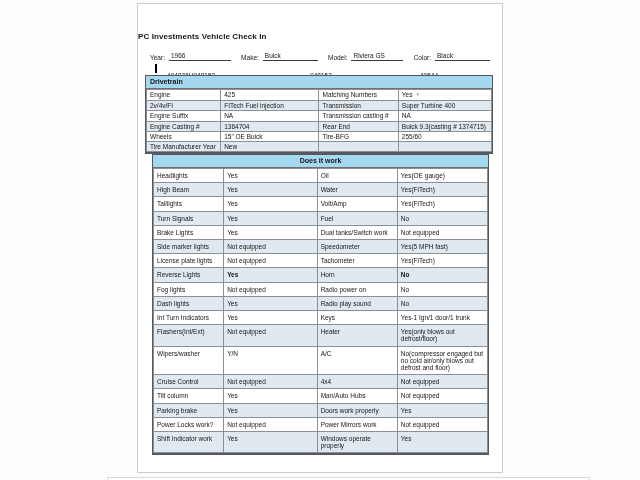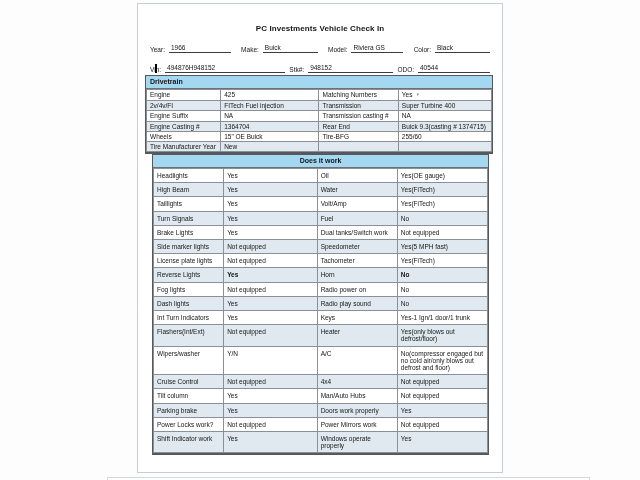--- a/index.html
+++ b/index.html
@@ -12,21 +12,21 @@
     background:#fdfdfd;
     font-family:"Liberation Sans",sans-serif;
     position:relative;
     color:#161616;
   }
   .page{
     position:absolute;left:137px;top:3px;width:366px;height:470px;
     background:#ffffff;border:1px solid #c9ced2;
   }
   .doc-title{
-    text-align:center;font-weight:bold;font-size:8px;margin-top:20px;
+    text-align:left;font-weight:bold;font-size:8px;margin-top:28px;
     letter-spacing:.1px;
   }
   .fields{
     display:flex;align-items:flex-end;font-size:6.5px;
     margin:0 12px;justify-content:space-between;
   }
   .fields.row1{margin-top:11px;}
   .fields.row2{margin-top:11px;}
   .field-group{display:flex;align-items:flex-end;}
   .field-label{margin-right:4px;white-space:nowrap;}

